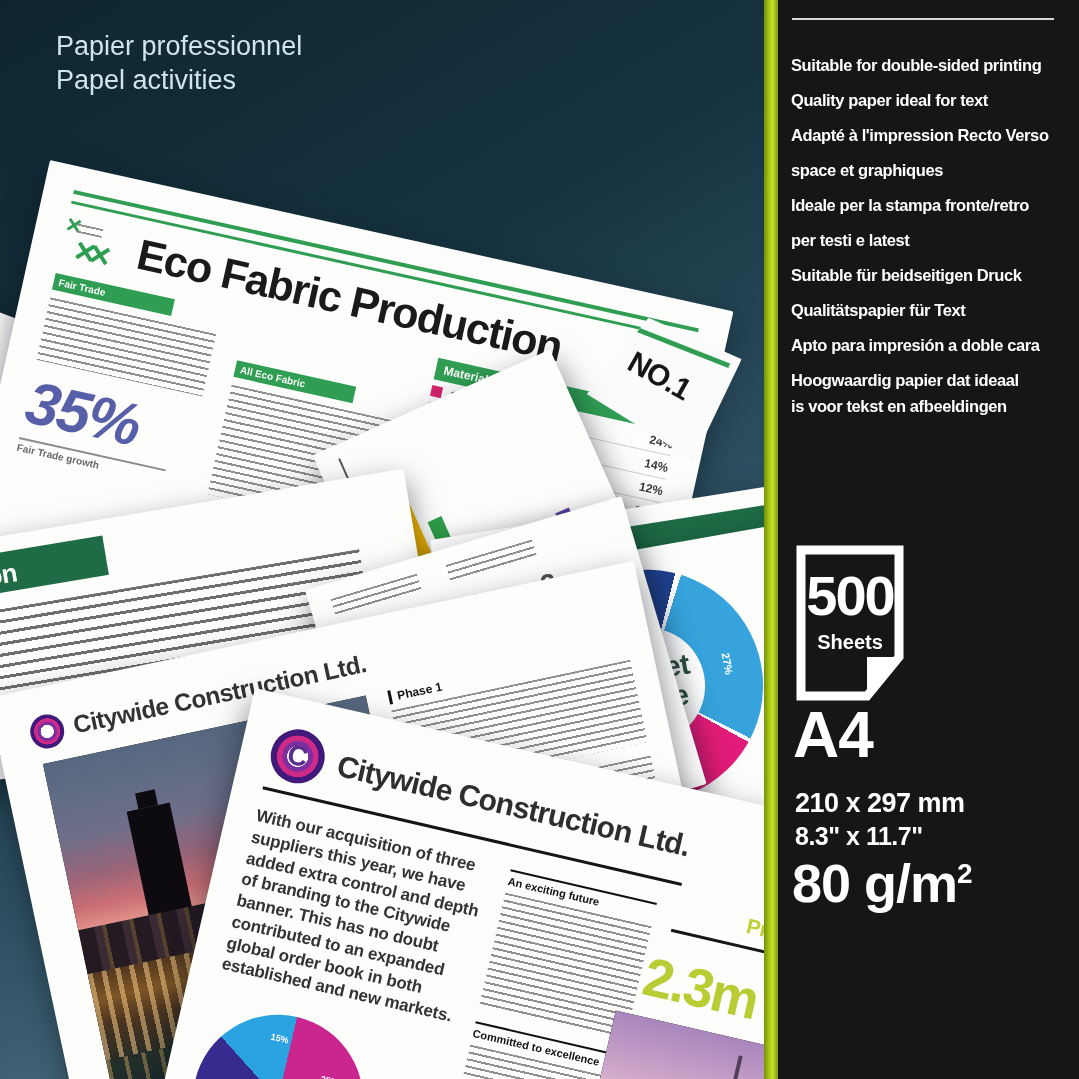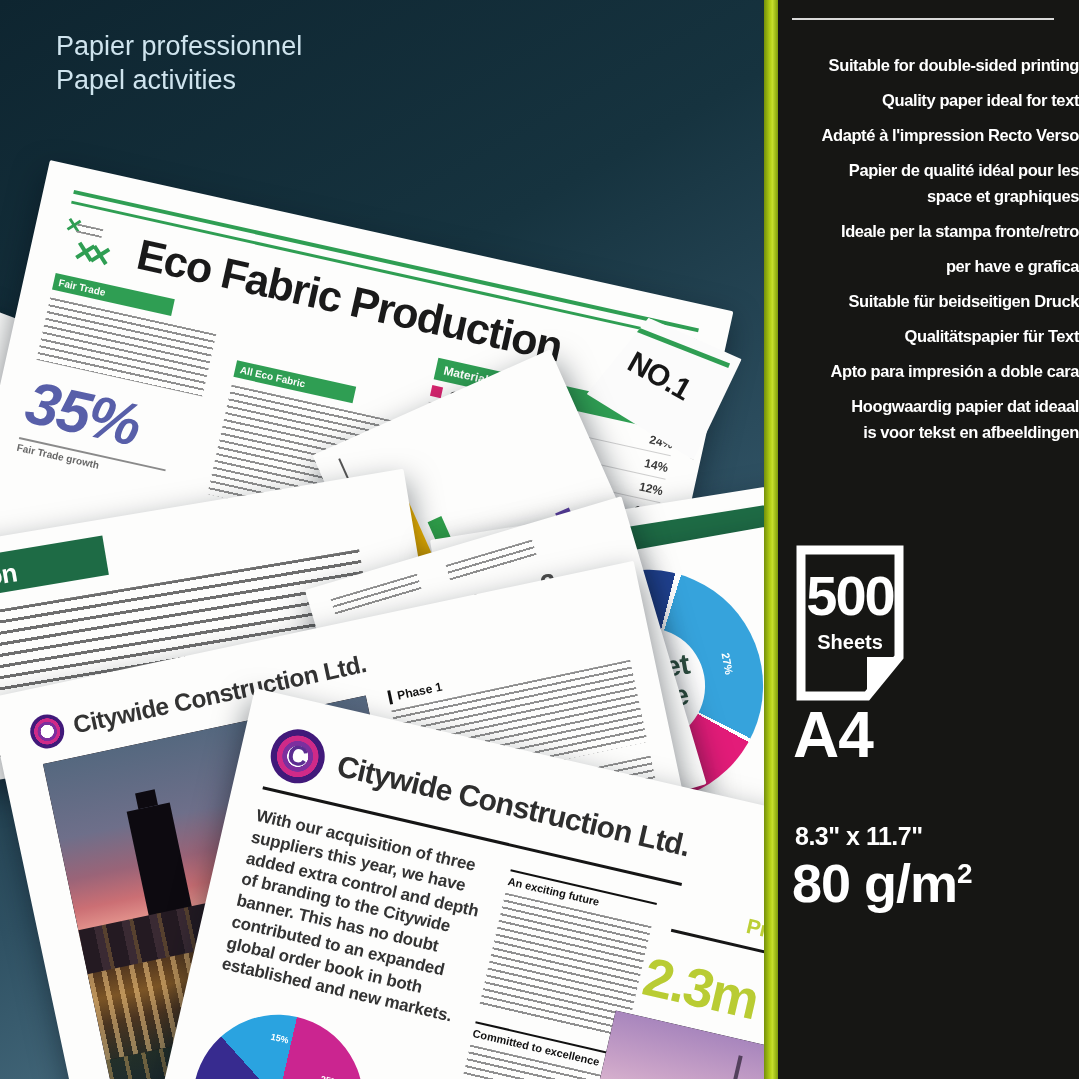--- a/index.html
+++ b/index.html
@@ -11,21 +11,21 @@
   .brand{position:absolute;left:56px;top:14px;z-index:4;color:#e6f3f9;}
   .brand-title{font-size:47px;font-weight:400;letter-spacing:1px;}
   .brand-sub{margin-top:16px;font-size:27px;line-height:1.25;font-weight:400;color:#cfe4ee;}
 
   
   .side{position:absolute;left:778px;top:0;width:301px;height:1079px;background:#161614;z-index:20;}
   .side-rule{position:absolute;left:14px;top:18px;width:262px;height:2px;background:#d9d9d9;}
   .features{position:absolute;left:13px;top:52px;width:288px;color:#fff;font-weight:700;
     font-size:16.5px;line-height:26px;letter-spacing:-0.4px;}
   .feat{margin-bottom:9px;}
-  .fline{white-space:nowrap;text-align:right;}
+  .fline{white-space:nowrap;}
   .sheet-icon{position:absolute;left:16px;top:543px;width:112px;height:160px;}
   .sheet-count{position:absolute;top:20px;width:100%;text-align:center;color:#fff;font-weight:700;
     font-size:56px;letter-spacing:-2px;}
   .sheet-label{position:absolute;top:88px;width:100%;text-align:center;color:#fff;font-weight:700;font-size:20px;}
   .size-name{position:absolute;left:15px;top:698px;color:#fff;font-size:64px;font-weight:700;letter-spacing:-1px;}
   .size-mm{position:absolute;left:17px;top:788px;color:#fff;font-size:27px;font-weight:700;letter-spacing:-0.5px;}
   .size-in{position:absolute;left:17px;top:822px;color:#fff;font-size:25px;font-weight:700;letter-spacing:-0.5px;}
   .weight{position:absolute;left:14px;top:852px;color:#fff;font-size:54px;font-weight:700;letter-spacing:-1px;}
   .weight sup{font-size:28px;}
 
@@ -426,28 +426,27 @@
       <div class="feat">
           <div class="fline">Suitable for double-sided printing</div>
         </div>
       <div class="feat">
           <div class="fline">Quality paper ideal for text</div>
         </div>
       <div class="feat">
           <div class="fline">Adapté à l'impression Recto Verso</div>
         </div>
       <div class="feat">
-          <div class="fline">Papier de qualité idéal pour les</div>
           <div class="fline">space et graphiques</div>
         </div>
       <div class="feat">
           <div class="fline">Ideale per la stampa fronte/retro</div>
         </div>
       <div class="feat">
-          <div class="fline">per have e grafica</div>
+          <div class="fline">per testi e latest</div>
         </div>
       <div class="feat">
           <div class="fline">Suitable für beidseitigen Druck</div>
         </div>
       <div class="feat">
           <div class="fline">Qualitätspapier für Text</div>
         </div>
       <div class="feat">
           <div class="fline">Apto para impresión a doble cara</div>
         </div>
@@ -460,17 +459,18 @@
     <div class="sheet-icon">
       <svg width="112" height="160" viewBox="0 0 112 160">
         <path d="M7 7 H105 V114 L73 153 H7 Z" fill="none" stroke="#ffffff" stroke-width="9" stroke-linejoin="miter"></path>
         <polygon points="105,114 73,153 73,114" fill="#ffffff"></polygon>
       </svg>
       <div class="sheet-count">500</div>
       <div class="sheet-label">Sheets</div>
     </div>
 
     <div class="size-name">A4</div>
+    <div class="size-mm">210 x 297 mm</div>
     <div class="size-in">8.3" x 11.7"</div>
     <div class="weight"><span>80 g/m</span><sup>2</sup></div>
   </div>
 
 </div>
 
 </body></html>

